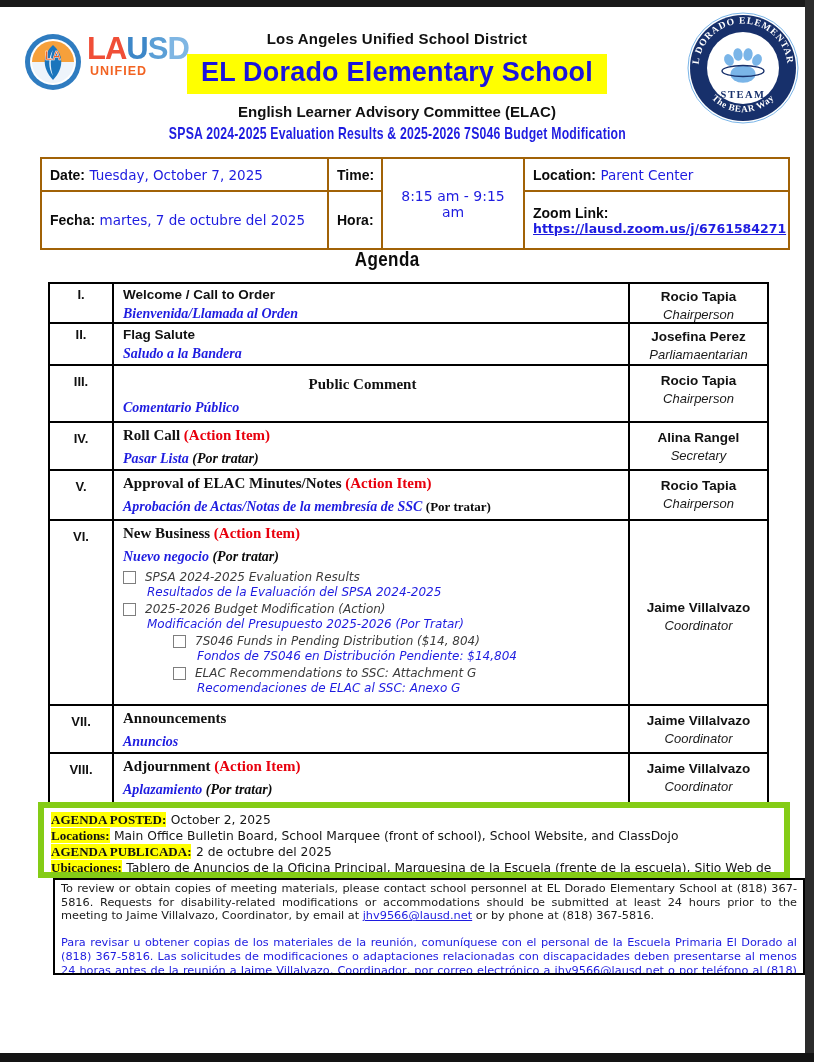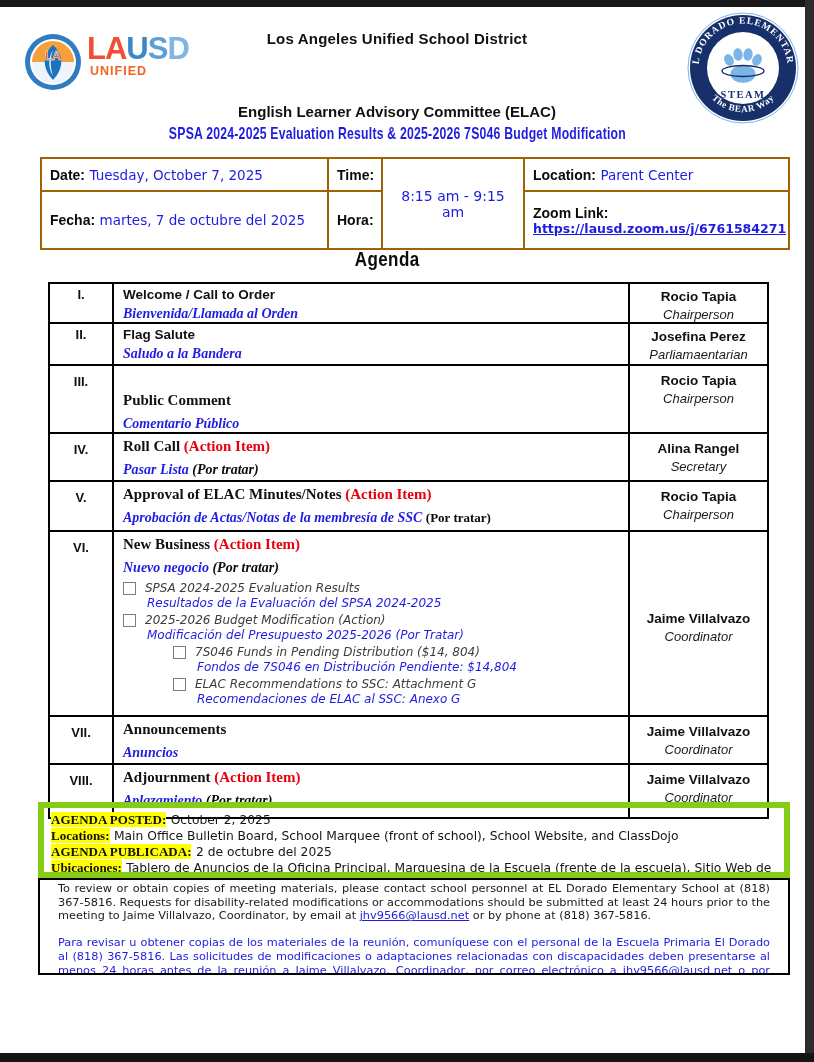--- a/index.html
+++ b/index.html
@@ -55,43 +55,43 @@
   .p-role{font-style:italic;font-size:13px;margin-top:3px;color:#1a1a1a;}
   .en-sans{font-weight:bold;font-size:13.5px;margin-top:3px;}
   .en-serif{font-family:"Liberation Serif",serif;font-weight:bold;font-size:15px;margin-top:4px;}
   .action{color:#e8000d;}
   .es-line{font-family:"Liberation Serif",serif;font-weight:bold;font-style:italic;
         font-size:14px;color:#1e1ce0;margin-top:4px;}
   .es-action{color:#0b0b0b;}
   .es-action.upright{font-style:normal;font-size:13px;}
   tr.r-serif td.numcell{padding-top:8px;}
   tr.r-serif td.presenter{padding-top:5px;}
-  tr.r-tall .en-serif{margin-top:26px;}
+  tr.r-tall .en-serif{margin-top:10px;text-align:center;}
   tr.r-tall .es-line{margin-top:13px;}
   tr.r-serif .es-line{margin-top:7px;}
   td.v-mid{vertical-align:middle;padding-top:0;}
 
   .ck-list{margin-top:5px;font-family:"DejaVu Sans",sans-serif;font-style:italic;font-size:12px;}
   .ck-item{margin-top:2px;}
   .ck-item.lv2{margin-left:50px;}
   .ck-line{display:flex;align-items:center;line-height:15px;}
   .ckbox{display:inline-block;width:11px;height:11px;border:1.6px solid #7e7e7e;
         background:#fff;margin-right:9px;flex:0 0 auto;cursor:pointer;}
   .ck-en{color:#3c3c3c;}
   .ck-es{color:#1e1ce0;margin-left:24px;line-height:15px;}
 
   
   .post-block{position:absolute;left:38px;top:802px;width:752px;height:76px;box-sizing:border-box;
         border:6px solid #84cc16;padding:3px 7px;overflow:hidden;}
   .post-line{line-height:14.6px;margin-top:0.5px;white-space:nowrap;}
   .hl{background:#ffff00;font-family:"Liberation Serif",serif;font-weight:bold;font-size:13px;}
   .post-val{font-family:"DejaVu Sans",sans-serif;font-size:12.3px;color:#151515;}
   .post-wrap{white-space:normal;}
-  .contact-block{position:absolute;left:38px;top:878px;width:752px;height:97px;box-sizing:border-box;
-        border:2px solid #000;padding:2px 18px;overflow:hidden;}
+  .contact-block{position:absolute;left:53px;top:878px;width:752px;height:97px;box-sizing:border-box;
+        border:2px solid #000;padding:2px 6px;overflow:hidden;}
   .contact-block p{margin:0;font-family:"DejaVu Sans",sans-serif;font-size:11.3px;
         line-height:13.7px;text-align:justify;}
   .c-en{color:#1a1a1a;}
   .c-gap{height:13px;}
   .c-es{color:#1e1ce0;}
   .email{text-decoration:underline;cursor:pointer;}
   .c-en .email{color:#1e1ce0;}
 </style>
 </head>
 <body>
@@ -140,20 +140,23 @@
         <textPath href="#arcTop" startOffset="50%" text-anchor="middle">EL DORADO ELEMENTARY</textPath>
       </text>
       <text x="56" y="86" font-family="Liberation Serif, serif" font-size="10.5" font-weight="bold" fill="#17306b" letter-spacing="1.5" text-anchor="middle">STEAM</text>
       <text font-family="Liberation Serif, serif" font-size="9.2" font-weight="bold" fill="#ffffff" letter-spacing="0.6">
         <textPath href="#arcBottom" startOffset="50%" text-anchor="middle">The BEAR Way</textPath>
       </text>
     </svg>
   </div>
 
   <div class="hdr-district">Los Angeles Unified School District</div>
+  <div class="school-title-wrap">
+    <span class="school-title">EL Dorado Elementary School</span>
+  </div>
   <div class="hdr-committee">English Learner Advisory Committee (ELAC)</div>
   <div class="hdr-subtitle-wrap">
     <span class="hdr-subtitle">SPSA 2024-2025 Evaluation Results &amp; 2025-2026 7S046 Budget Modification</span>
   </div>
 
   <table class="info-table">
     <colgroup>
         <col style="width:287px">
         <col style="width:54px">
         <col style="width:142px">

